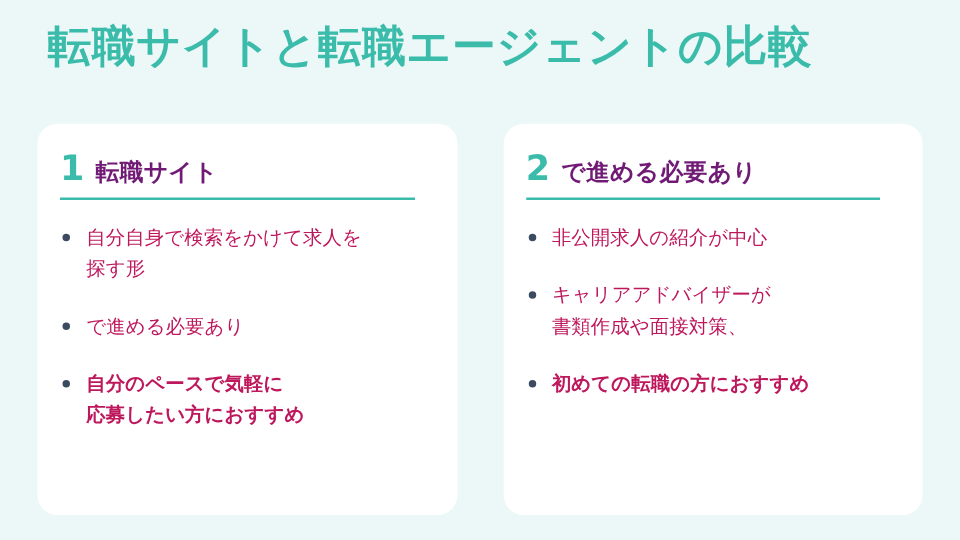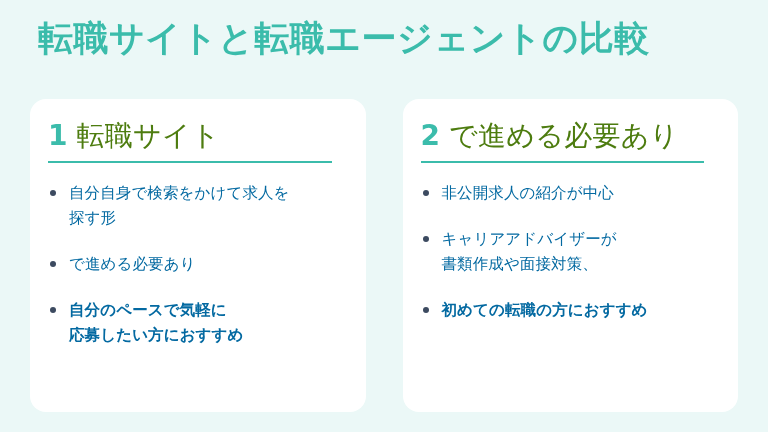--- a/index.html
+++ b/index.html
@@ -55,23 +55,23 @@
     gap: 9px;
     padding-left: 1px;
   }
   .card-num {
     font-size: 28px;
     font-weight: bold;
     color: #3bbcab;
     line-height: 1;
   }
   .card-title {
-    font-size: 28px;
-    font-weight: normal;
-    color: #4d7c0f;
+    font-size: 19px;
+    font-weight: bold;
+    color: #701a75;
     line-height: 1.1;
     letter-spacing: 0.3px;
   }
   .card-rule {
     margin-top: 9px;
     margin-left: 1px;
     margin-right: 14px;
     height: 2px;
     background: #3bbcab;
   }
@@ -80,21 +80,21 @@
     margin: 0;
     padding: 0;
     margin-top: 18px;
   }
   .bullet {
     position: relative;
     padding-left: 22px;
     margin-bottom: 21px;
     font-size: 15.5px;
     line-height: 1.62;
-    color: #0369a1;
+    color: #be185d;
     letter-spacing: 0.1px;
   }
   .bullet:last-child {
     margin-bottom: 16px;
     font-weight: bold;
   }
   .bullet-dot {
     position: absolute;
     left: 3px;
     top: 9px;

